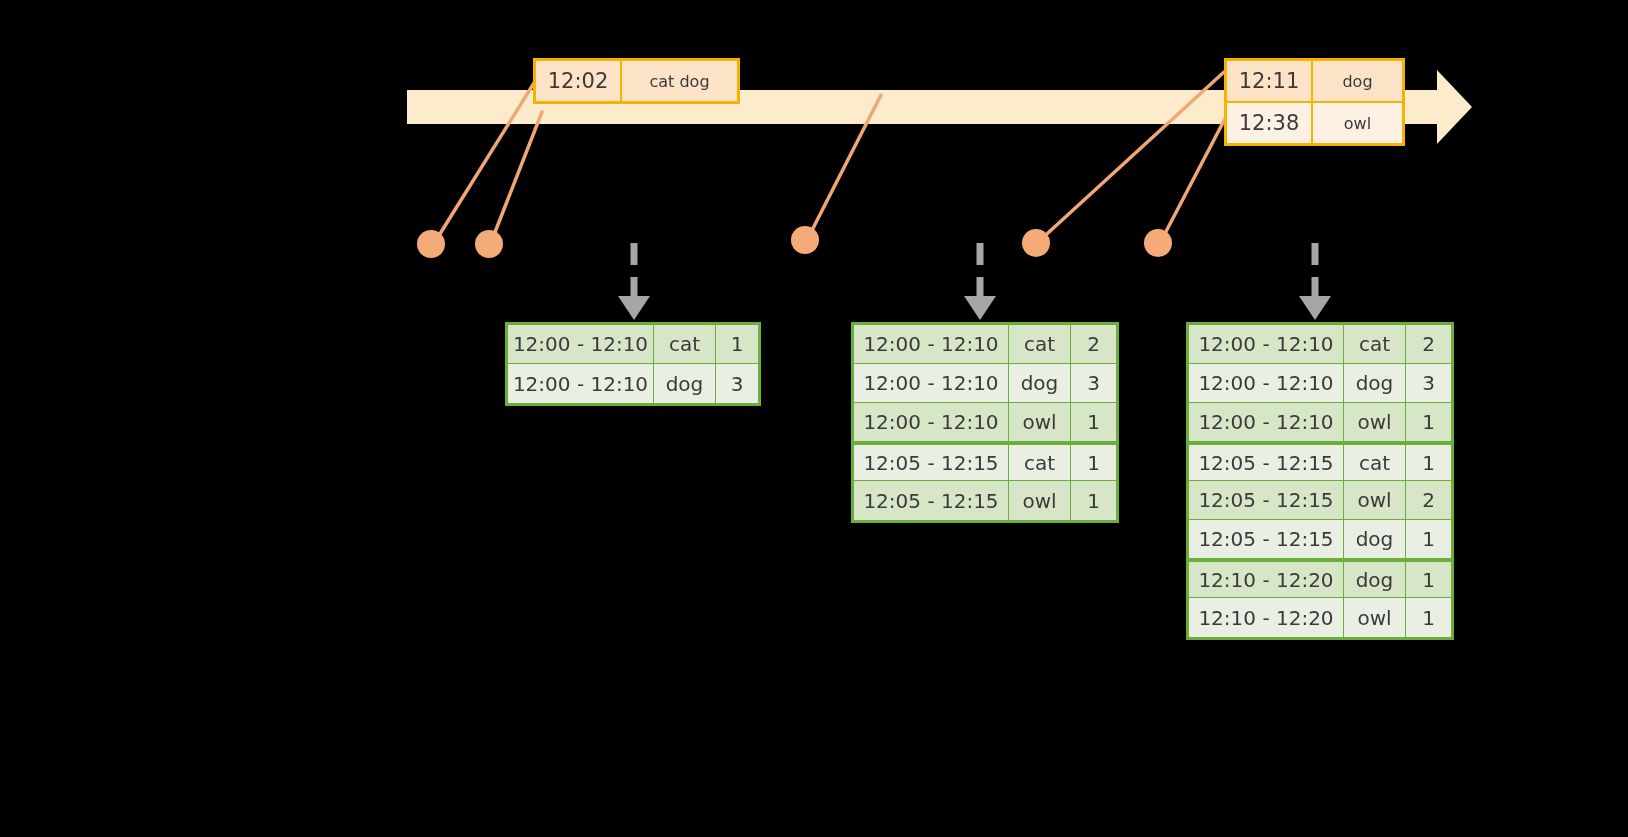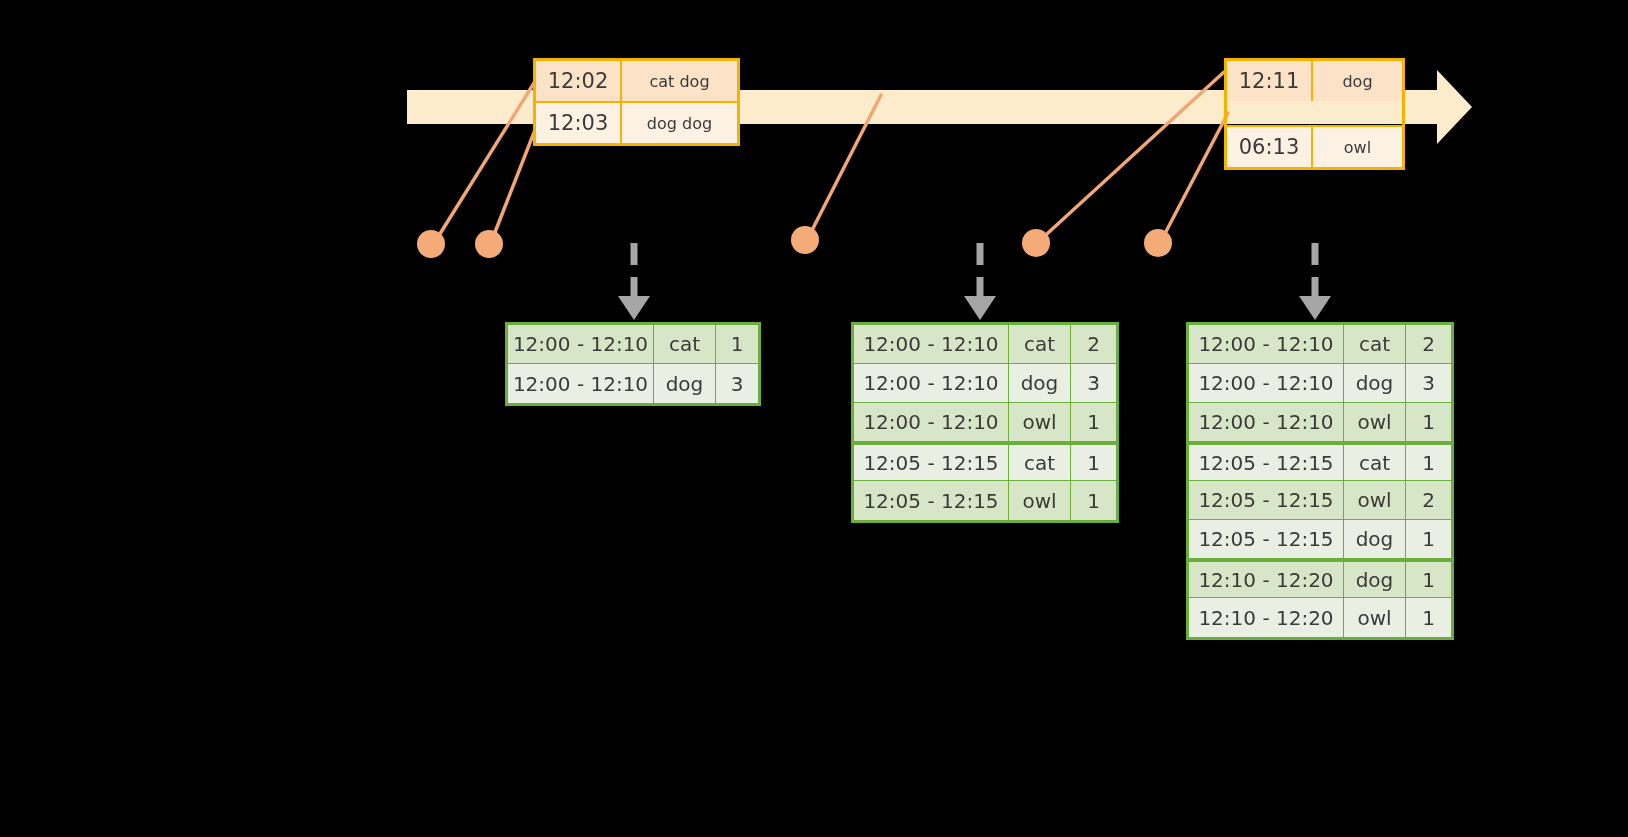--- a/index.html
+++ b/index.html
@@ -150,34 +150,30 @@
         <polygon points="1287,296 1319,296 1303,320" stroke="none"></polygon>
       </g>
     </g>
   </svg>
 
   <div class="event-box" style="left:521px; top:58px; width:207px;">
     <div class="event-row shade-a">
       <div class="ev-time">12:02</div>
       <div class="ev-words">cat dog</div>
     </div>
-    <div class="event-row shade-b">
-      <div class="ev-time">12:03</div>
-      <div class="ev-words">dog dog</div>
-    </div>
   </div>
 
 
-  <div class="event-box" style="left:1212px; top:58px; width:181px;gap:24px;">
+  <div class="event-box" style="left:1212px; top:58px; width:181px;">
     <div class="event-row shade-a">
       <div class="ev-time">12:11</div>
       <div class="ev-words">dog</div>
     </div>
     <div class="event-row shade-b">
-      <div class="ev-time">06:13</div>
+      <div class="ev-time">12:38</div>
       <div class="ev-words">owl</div>
     </div>
   </div>
 
   <div class="result-table t1" id="result-table-1" style="left:493px; top:322px;">
       <div class="rt-row dark">
         <div class="rt-cell rt-c-window">12:00 - 12:10</div>
         <div class="rt-cell rt-c-word">cat</div>
         <div class="rt-cell rt-c-count">1</div>
       </div>

